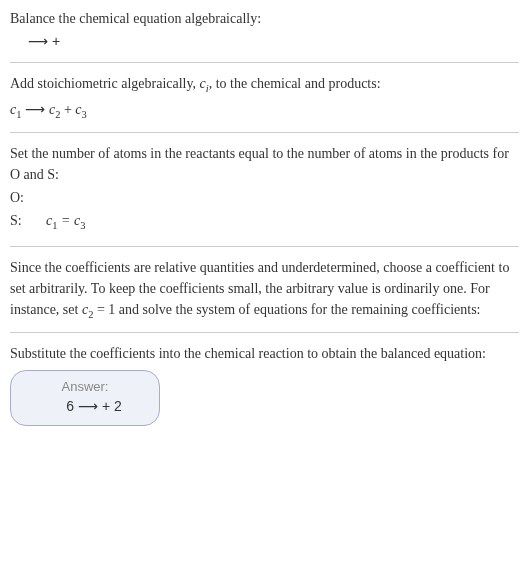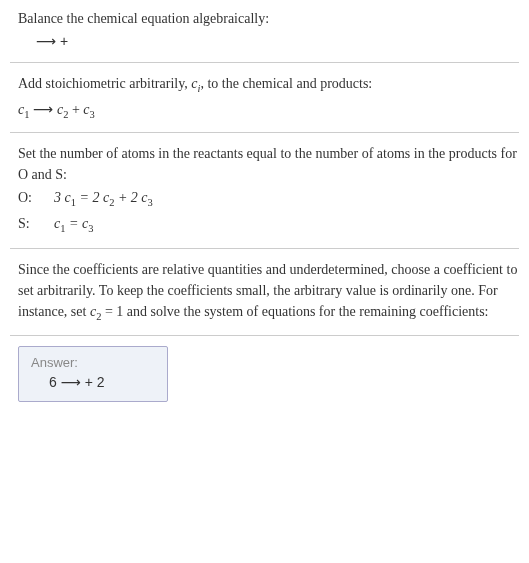--- a/index.html
+++ b/index.html
@@ -10,21 +10,20 @@
     body {
       font-family: Georgia, 'Times New Roman', serif;
       font-size: 14px;
       color: #333;
       background: #fff;
       width: 529px;
       padding: 8px 10px;
     }
     .section {
       margin-bottom: 4px;
-      margin-left: 8px;
     }
     .line {
       line-height: 1.5;
       margin-bottom: 2px;
     }
     .indent {
       padding-left: 18px;
     }
     hr {
       border: none;
@@ -32,25 +31,26 @@
       margin: 10px 0;
     }
     .math {
       font-style: italic;
     }
     .arrow {
       font-family: sans-serif;
     }
     .answer-box {
       border: 1px solid #aac;
-      border-radius: 2px;
+      border-radius: 16px;
       background: #eef2f8;
       padding: 8px 12px 10px 12px;
       width: 150px;
       margin-top: 6px;
+      text-align: center;
     }
     .answer-label {
       color: #888;
       font-size: 13px;
       margin-bottom: 4px;
       font-family: Arial, sans-serif;
     }
     .answer-content {
       padding-left: 18px;
     }
@@ -76,37 +76,34 @@
   <div class="line">Balance the chemical equation algebraically:</div>
   <div class="line indent">
     <span class="arrow"> ⟶  + </span>
   </div>
 </div>
 
 <hr>
 
 <div class="section">
   <div class="line">
-    <span>Add stoichiometric arbitrarily, </span><span class="math">c</span><sub><span class="math">i</span></sub><span>, to the chemical and products:</span>
+    <span>Add stoichiometric algebraically, </span><span class="math">c</span><sub><span class="math">i</span></sub><span>, to the chemical and products:</span>
   </div>
   <div class="line">
     <span class="math">c</span><sub>1</sub><span> </span><span class="arrow"> ⟶ </span><span class="math">c</span><sub>2</sub><span> + </span><span class="math">c</span><sub>3</sub>
   </div>
 </div>
 
 <hr>
 
 <div class="section">
   <div class="line">Set the number of atoms in the reactants equal to the number of atoms in the products for O and S:</div>
   <div class="eq-table">
     <div class="eq-row line">
       <span class="eq-label">O: </span>
-      <span>
-        <span class="math">3 c</span><sub>1</sub><span class="math"> = 2 c</span><sub>2</sub><span class="math"> + 2 c</span><sub>3</sub>
-      </span>
     </div>
     <div class="eq-row line">
       <span class="eq-label">S: </span>
       <span>
         <span class="math">c</span><sub>1</sub><span class="math"> = c</span><sub>3</sub>
       </span>
     </div>
   </div>
 </div>
 
@@ -114,19 +111,20 @@
 
 <div class="section">
   <div class="line">
     <span>Since the coefficients are relative quantities and underdetermined, choose a coefficient to set arbitrarily. To keep the coefficients small, the arbitrary value is ordinarily one. For instance, set </span><span class="math">c</span><sub>2</sub><span> = 1 and solve the system of equations for the remaining coefficients:</span>
   </div>
 </div>
 
 <hr>
 
 <div class="section">
+  <div class="line">Substitute the coefficients into the chemical reaction to obtain the balanced equation:</div>
   <div class="answer-box">
     <div class="answer-label">Answer:</div>
     <div class="answer-content">
       <span class="arrow">6  ⟶  + 2 </span>
     </div>
   </div>
 </div>
 
 </body></html>

